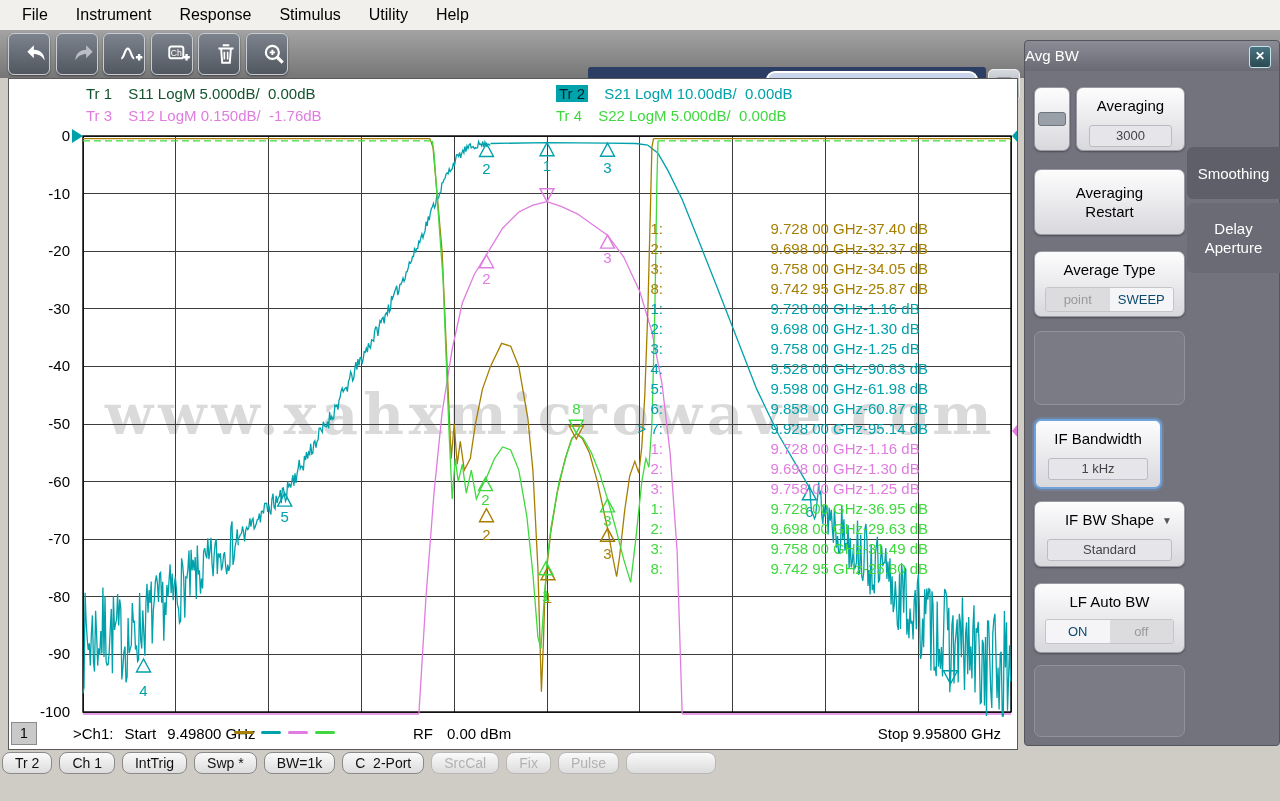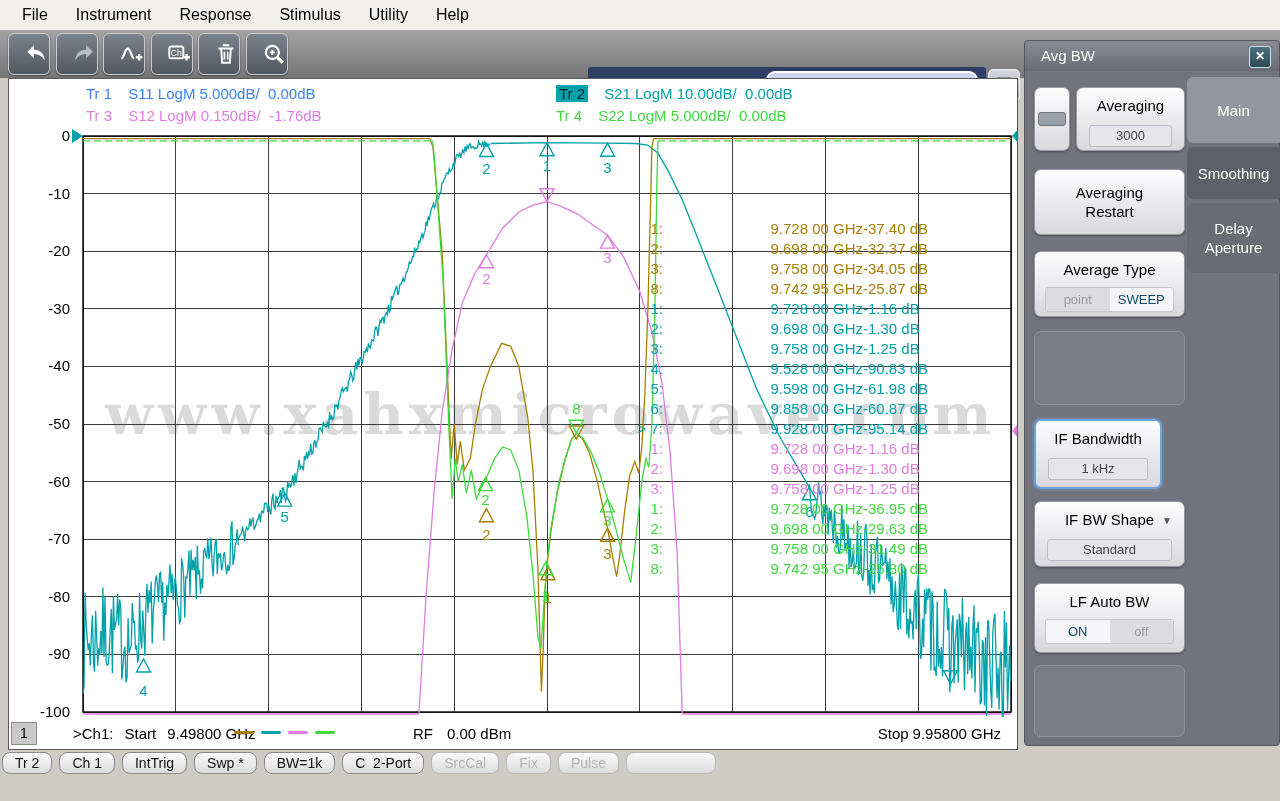--- a/index.html
+++ b/index.html
@@ -55,21 +55,21 @@
   .bbtn{height:20px;border:1px solid #8a8a8a;border-radius:8px;background:linear-gradient(#fafafa,#dcdcdc);
         font-size:14px;color:#111;display:flex;align-items:center;justify-content:center;
         padding:0 12px;white-space:pre;box-sizing:content-box}
   .bbtn.disabled{color:#b2b2b2;border-color:#b8b8b8}
   #brow1 .blank{width:64px} #brow2 .blank{width:352px}
   
   #panel{position:absolute;left:1024px;top:40px;width:256px;height:706px;background:#73737e;
          border:1px solid #55555e;border-radius:4px;box-sizing:border-box}
   #panel-title{position:absolute;left:0;top:0;right:0;height:30px;border-radius:4px 4px 0 0;
                background:linear-gradient(#8c8c97,#6a6a75);color:#fff;font-size:15px;
-               line-height:30px;padding-left:16px}
+               line-height:30px;}
   #panel-close{position:absolute;right:8px;top:5px;width:20px;height:20px;border-radius:3px;
                background:linear-gradient(#4a7280,#2b4a52);border:1px solid #c0e4e8;
                color:#fff;font-size:12px;font-weight:bold;text-align:center;line-height:18px}
   .pbtn{position:absolute;background:linear-gradient(#fdfdfe,#d8d8dd);border:1px solid #9a9aa4;
         border-radius:7px;box-shadow:0 1px 2px rgba(0,0,0,.35);box-sizing:border-box}
   .pbtn.empty{background:#7b7b86;border-color:#91919b;box-shadow:none}
   .plabel{font-size:15px;color:#000;text-align:center;margin-top:9px}
   .pval{margin:11px 12px 0;height:20px;background:#e6e6ea;border:1px solid #bcbcc4;border-radius:3px;
         font-size:13px;color:#444;text-align:center;line-height:20px}
   .ptoggle{margin:9px 10px 0;height:23px;display:flex;border:1px solid #c4c4ca;border-radius:3px;
@@ -159,21 +159,21 @@
         <circle cx="10.5" cy="10.5" r="6" stroke="#fff" stroke-width="2" fill="none"></circle>
         <path d="M10.5 8 v5 M8 10.5 h5" stroke="#fff" stroke-width="1.8"></path>
         <path d="M15 15 L20 20" stroke="#fff" stroke-width="3"></path>
       </svg>
     </div>
   </div>
 
 <div id="chart">
   <div id="watermark">www.xahxmicrowave.com</div>
   <div id="trace-labels">
-      <div class="tl" style="left: 77px; top: 6px; color: #3b82f6;"><span class="tid">Tr 1</span><span>S11 LogM 5.000dB/  0.00dB</span></div>
+      <div class="tl" style="left: 77px; top: 6px; color: #14532d;"><span class="tid">Tr 1</span><span>S11 LogM 5.000dB/  0.00dB</span></div>
       <div class="tl" style="left: 547px; top: 6px; color: rgb(0, 161, 170);"><span class="tid tr2-badge">Tr 2</span><span>S21 LogM 10.00dB/  0.00dB</span></div>
       <div class="tl" style="left: 77px; top: 28px; color: rgb(224, 124, 224);"><span class="tid">Tr 3</span><span>S12 LogM 0.150dB/  -1.76dB</span></div>
       <div class="tl" style="left: 547px; top: 28px; color: rgb(63, 217, 63);"><span class="tid">Tr 4</span><span>S22 LogM 5.000dB/  0.00dB</span></div>
     </div>
   <div id="marker-table">
       <div class="mrow" style="top: 140px; color: rgb(166, 126, 0);">
         <span class="mn">1:</span>
         <span class="mf">9.728 00 GHz</span>
         <span class="mv">-37.40 dB</span>
       </div>
@@ -420,16 +420,15 @@
     <div class="pval">Standard</div>
   </div>
   <div class="pbtn" id="btn-lfauto">
     <div class="plabel">LF Auto BW</div>
     <div class="ptoggle">
       <div class="sel">ON</div>
       <div class="uns">off</div>
     </div>
   </div>
   <div class="pbtn empty" id="btn-empty2"></div>
-<div class="tab" id="tab-0">Main</div>
     <div class="tab" id="tab-1">Smoothing</div>
     <div class="tab" id="tab-2">Delay Aperture</div>
   </div>
 
 </body></html>

